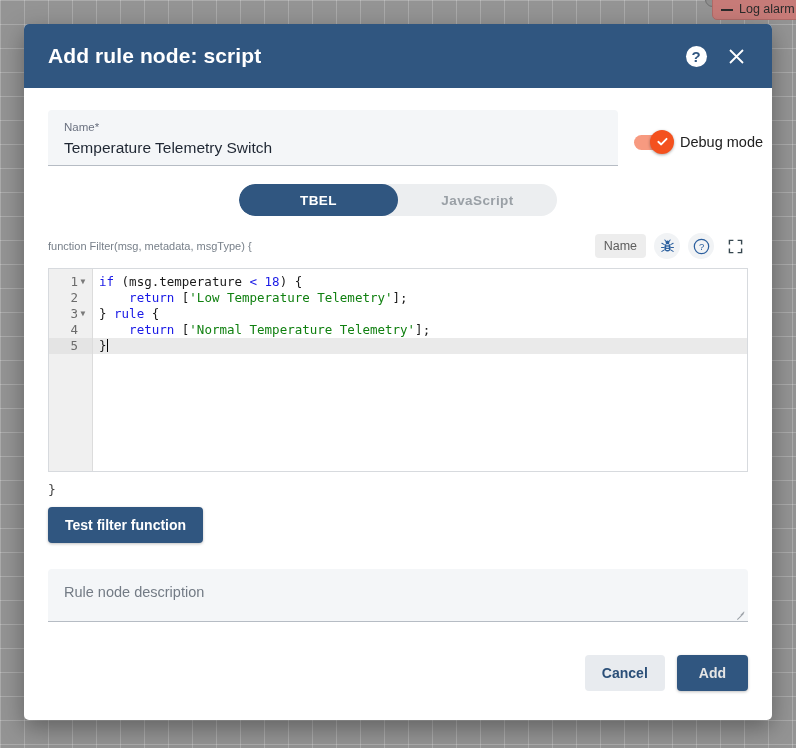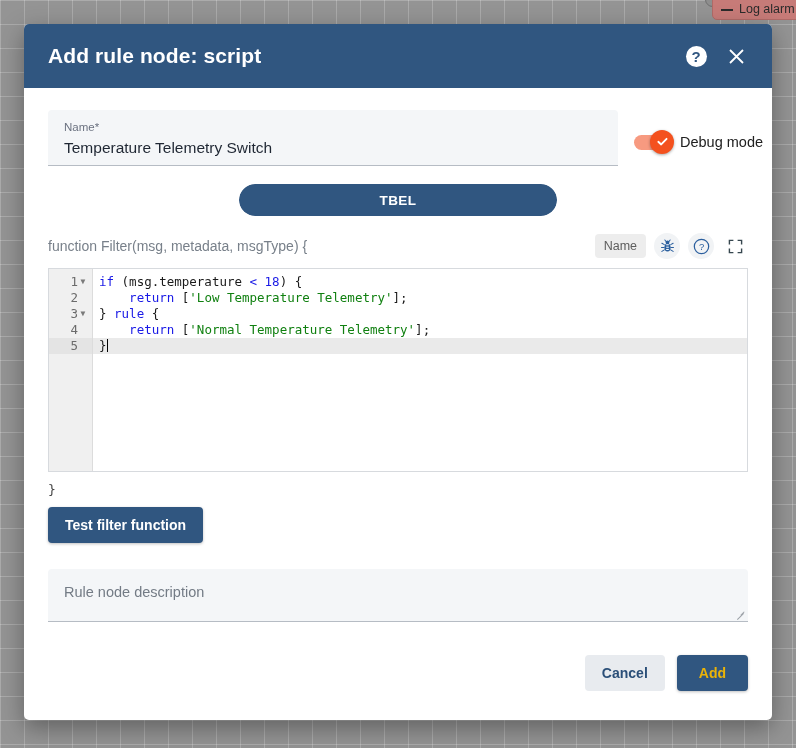--- a/index.html
+++ b/index.html
@@ -183,21 +183,21 @@
   }
 
   
   .editor-hdr {
     display: flex; align-items: center;
     margin-top: 14px;
     height: 32px;
   }
   .fn-sig {
     flex: 1 1 auto;
-    font-size: 14px;
+    font-size: 11px;
     color: #78808a;
   }
   .editor-tools {
     display: flex; align-items: center; gap: 8px;
   }
   .tidy-btn {
     background: #ededed;
     border: none;
     border-radius: 4px;
     font-size: 12.5px;
@@ -355,21 +355,21 @@
     border: none;
     border-radius: 4px;
     font-size: 14px;
     font-weight: bold;
     padding: 10px 17px;
     cursor: pointer;
     font-family: inherit;
   }
   .btn-add {
     background: #305680;
-    color: #eab308;
+    color: #e5e5e5;
     border: none;
     border-radius: 4px;
     font-size: 14px;
     font-weight: bold;
     padding: 10px 22px;
     cursor: pointer;
     box-shadow: 0 1px 3px rgba(0,0,0,0.25);
     font-family: inherit;
   }
 </style>
@@ -412,20 +412,21 @@
           </span>
         </span>
         <span class="debug-label">Debug mode</span>
       </div>
     </div>
 
     
     <div class="seg-wrap">
       <div class="seg">
         <button class="seg-btn active">TBEL</button>
+        <button class="seg-btn">JavaScript</button>
       </div>
     </div>
 
     
     <div class="editor-hdr">
       <div class="fn-sig">function Filter(msg, metadata, msgType) {</div>
       <div class="editor-tools">
         <button class="tidy-btn">Name</button>
         <button class="icon-btn">
           <svg width="15" height="15" viewBox="0 0 16 16">

